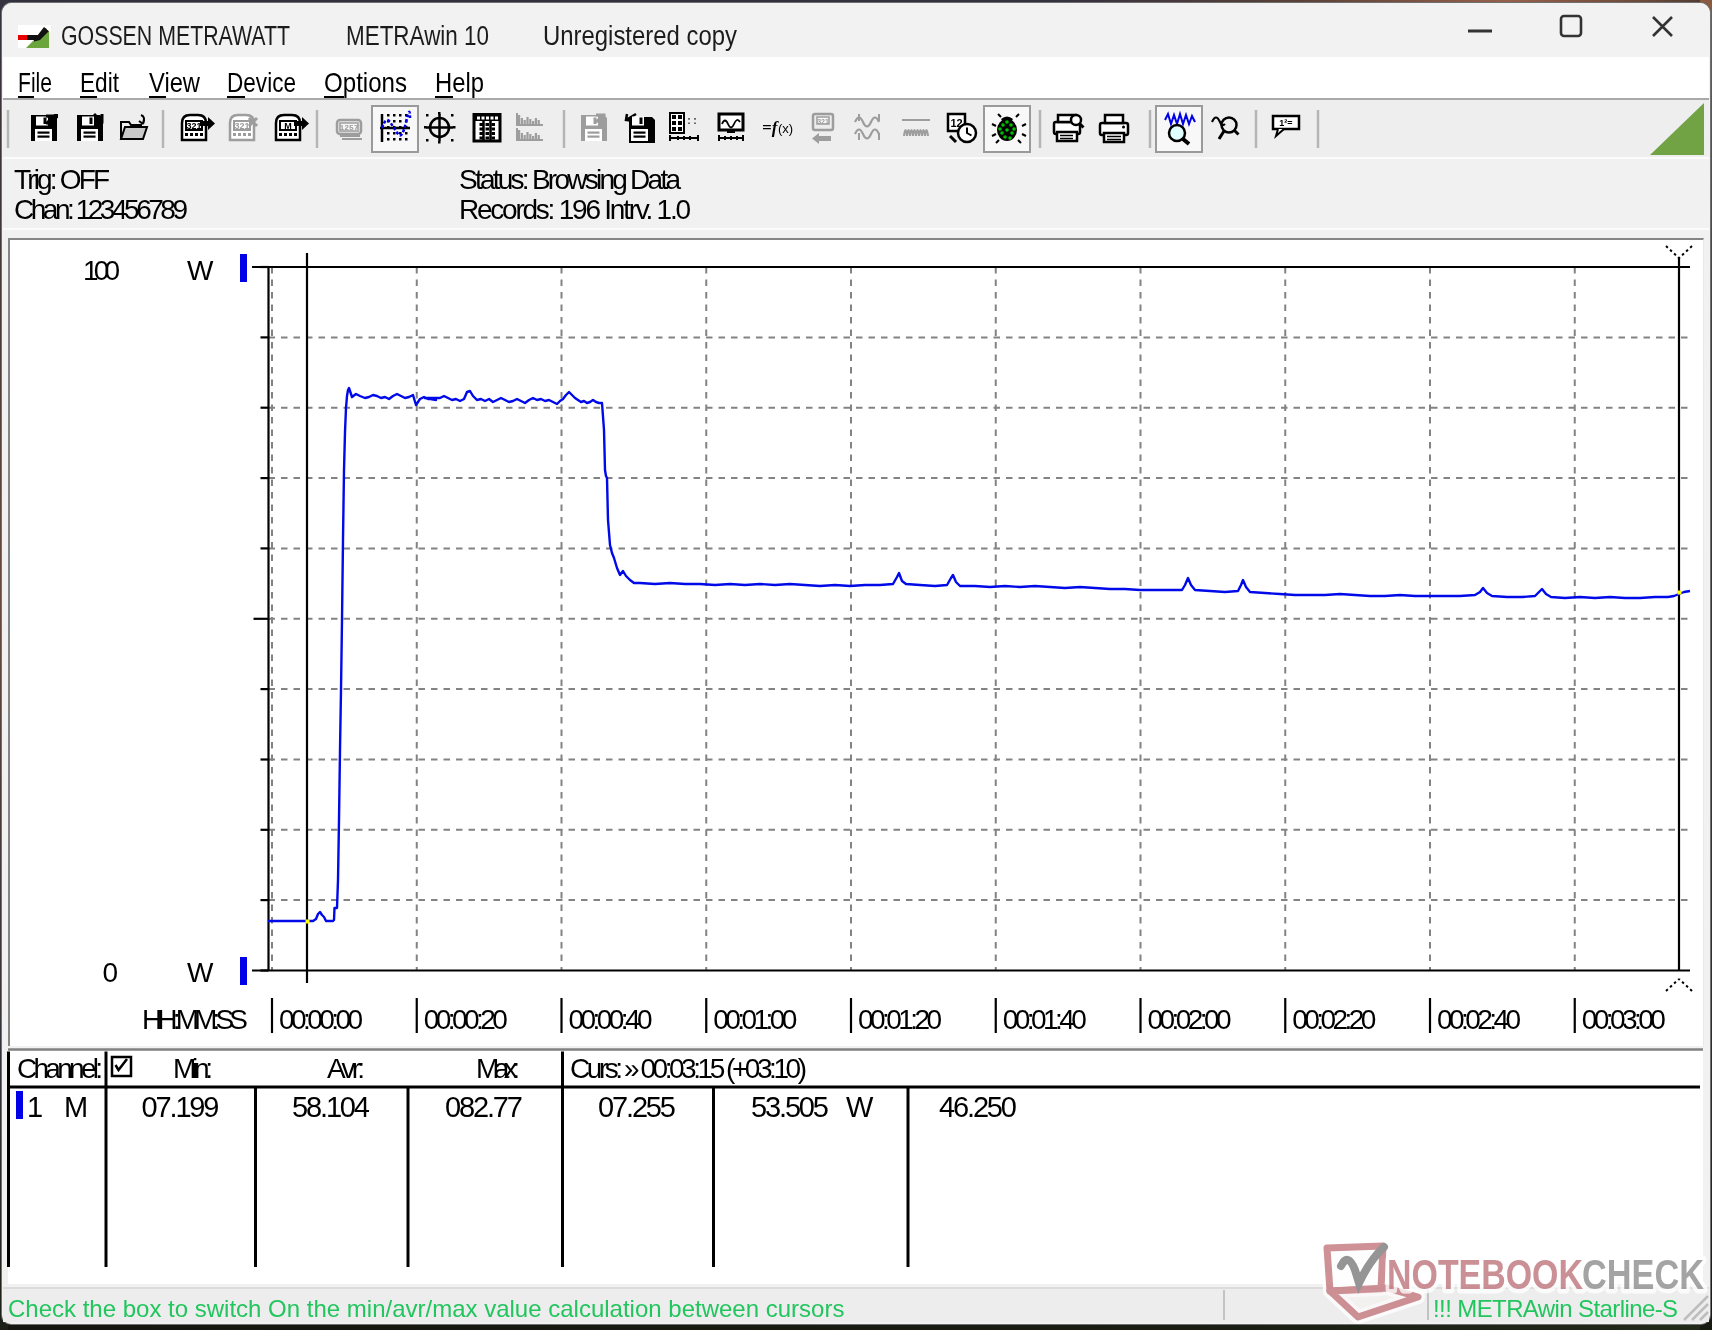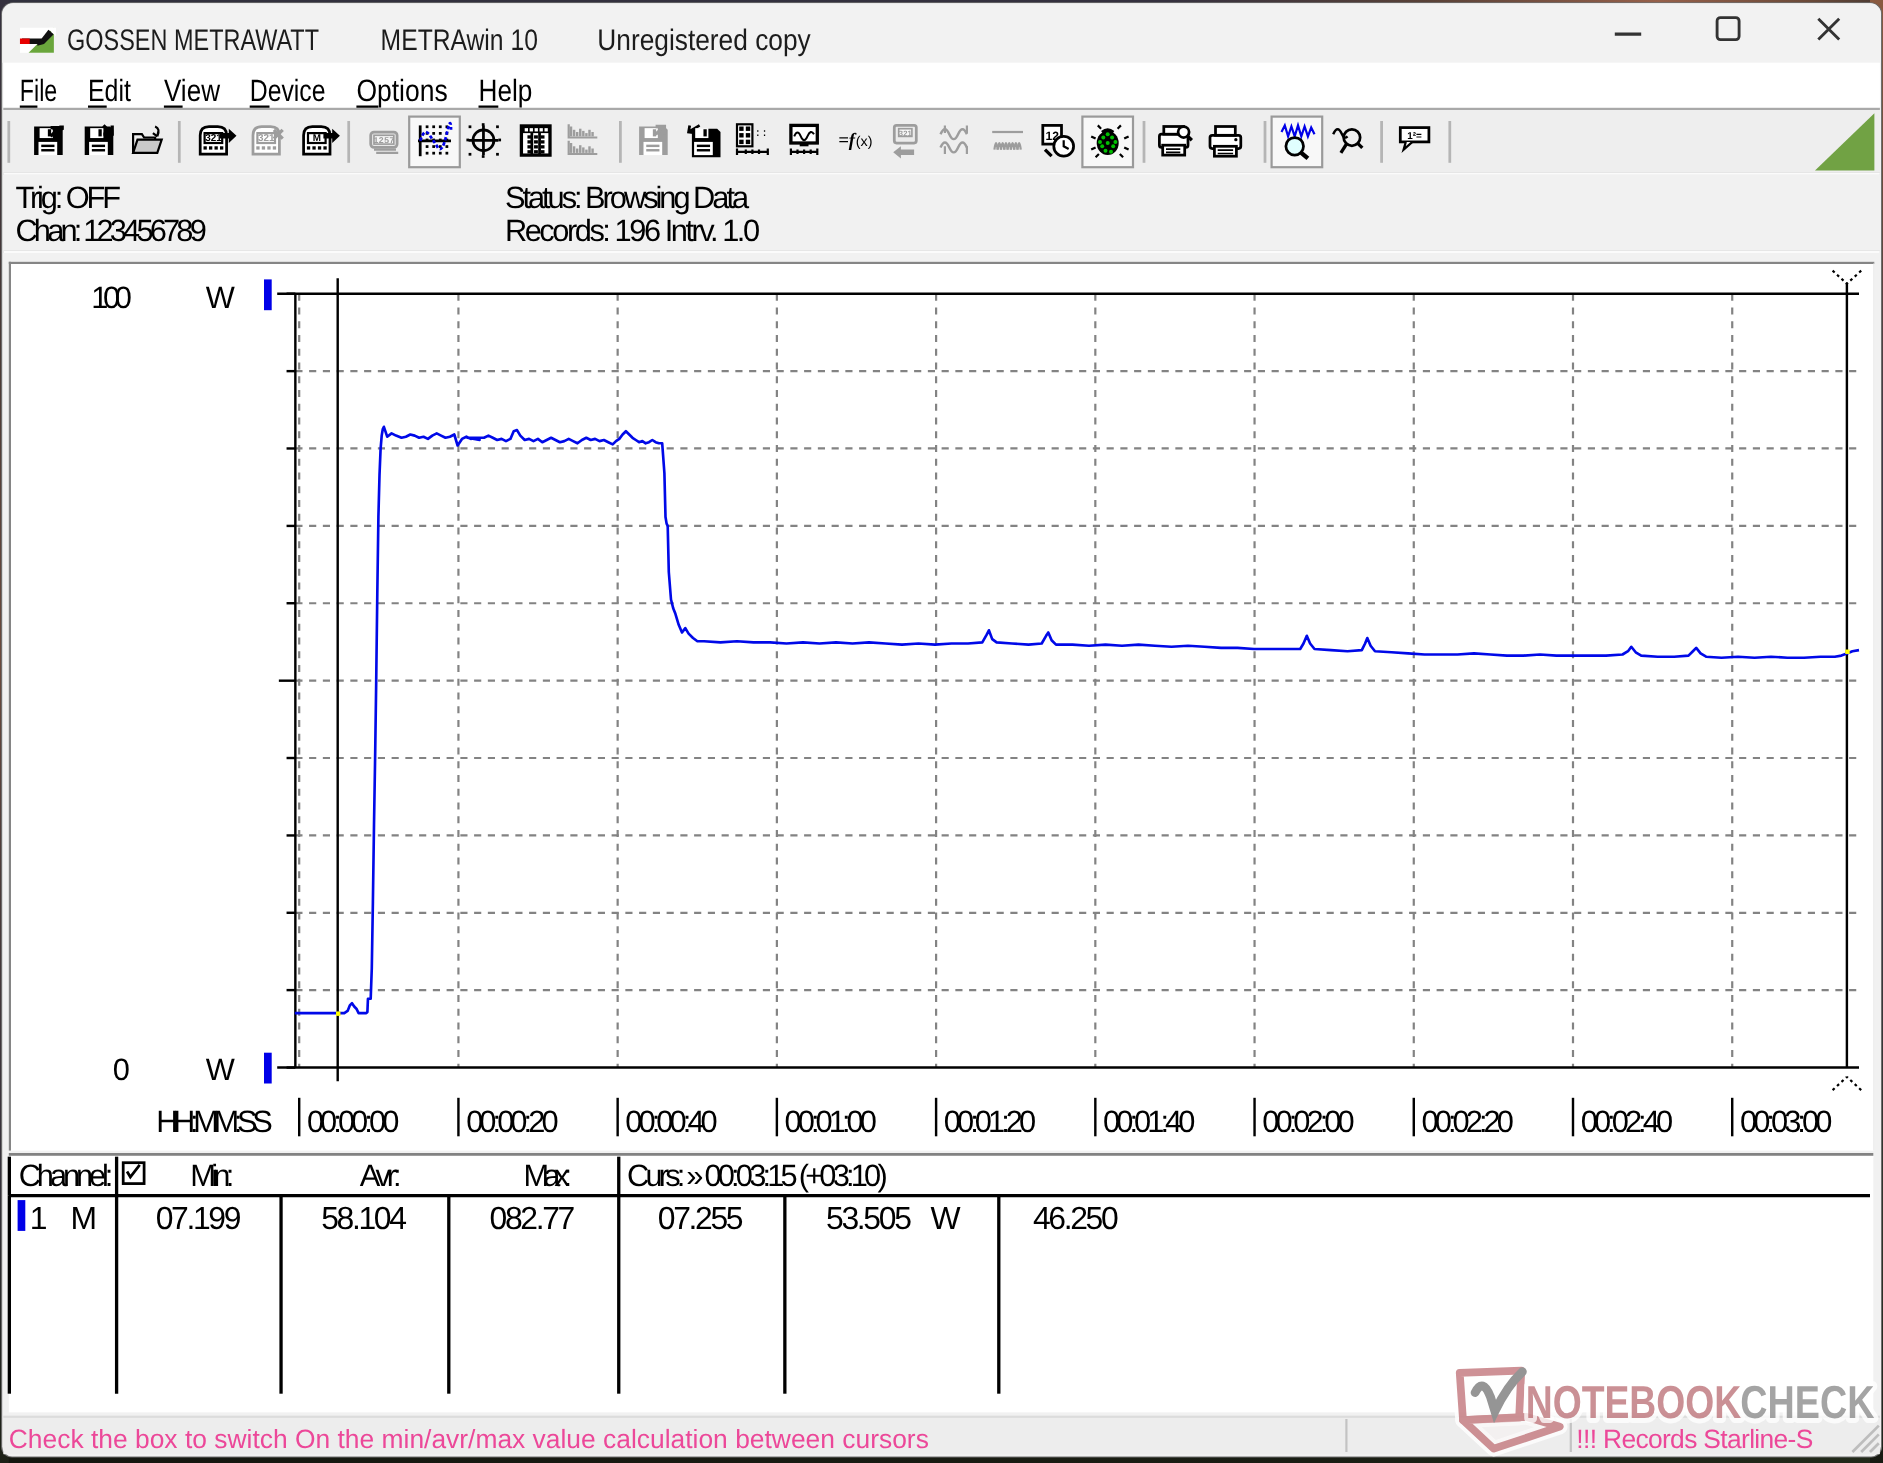--- a/index.html
+++ b/index.html
@@ -13,21 +13,21 @@
 #titlebar{position:absolute;left:2px;top:3px;width:1708px;height:54px;background:#f2f2f2;border-radius:10px 10px 0 0}
 #menubar{position:absolute;left:3px;top:57px;width:1706px;height:41px;background:#fff}
 #menusep{position:absolute;left:3px;top:98px;width:1706px;height:2px;background:#a9a9a9}
 #toolbar{position:absolute;left:3px;top:100px;width:1706px;height:57px;background:#eeeeee}
 #tbsep{position:absolute;left:3px;top:157px;width:1706px;height:2px;background:#b3b3b3;border-bottom:2px solid #fbfbfb}
 #statusarea{position:absolute;left:3px;top:161px;width:1706px;height:67px;background:#f1f1f1}
 #stsep{position:absolute;left:3px;top:228px;width:1706px;height:2px;background:#a9a9a9;border-bottom:2px solid #fbfbfb}
 #chartpanel{position:absolute;left:8px;top:238px;width:1696px;height:808px;background:#fff;border-top:2.5px solid #858585;border-left:2.5px solid #858585;border-right:1px solid #e8e8e8}
 #tablepanel{position:absolute;left:8px;top:1051px;width:1695px;height:233px;background:#fff}
 #statusbar{position:absolute;left:3px;top:1287px;width:1706px;height:35px;background:#ededed;border-top:2px solid #dcdcdc}
-.sbtxt{position:absolute;top:1295px;font-size:24px;color:#ec4899}
+.sbtxt{position:absolute;top:1295px;font-size:24px;color:#22c55e}
 .sbsep{position:absolute;top:1290px;width:2px;height:30px;background:#c3c3c3}
 .wmt{font-family:"Liberation Sans",sans-serif;font-weight:bold;font-size:42px;opacity:0.9}
 </style></head>
 <body>
 <div id="bgtop"></div>
 <div id="bgbot"></div>
 <div id="bgleft"></div>
 <div id="bgright"></div>
 <div id="win"></div>
 <div id="titlebar"></div>
@@ -471,20 +471,20 @@
 </g>
 <path d="M1327 1248 L1383 1246 L1381 1289 L1330 1291 z" fill="#fdfcfc" fill-opacity="0.45" stroke="#c9868b" stroke-width="7" stroke-linejoin="round"></path>
 <path d="M1330 1291 L1387 1288 L1418 1297 L1358 1317 z" fill="#f9f4f4" fill-opacity="0.5" stroke="#c9868b" stroke-width="7" stroke-linejoin="round"></path>
 <path d="M1341 1266 Q1348 1252 1355 1270 L1359 1283 Q1370 1260 1384 1247" stroke="#8a8a8a" stroke-width="8" fill="none" stroke-linecap="round"></path>
 </g>
 </svg>
 
 <div class="sbtxt" style="left:8px">Check the box to switch On the min/avr/max value calculation between cursors</div>
 <div class="sbsep" style="left:1223px"></div>
 <div class="sbsep" style="left:1427px"></div>
-<div class="sbtxt" style="left:1433px;letter-spacing:-0.6px">!!! Records Starline-S</div>
+<div class="sbtxt" style="left:1433px;letter-spacing:-0.6px">!!! METRAwin Starline-S</div>
 <svg class="abs" style="left:1320px;top:1240px" width="392" height="90" viewBox="0 0 392 90">
 <g class="wmt">
 <text x="67" y="49" textLength="196" lengthAdjust="spacingAndGlyphs" fill="none" stroke="#fff" stroke-width="9" stroke-linejoin="round" opacity="0.85">NOTEBOOK</text>
 <text x="262" y="49" textLength="122" lengthAdjust="spacingAndGlyphs" fill="none" stroke="#fff" stroke-width="9" stroke-linejoin="round" opacity="0.85">CHECK</text>
 <text x="67" y="49" textLength="196" lengthAdjust="spacingAndGlyphs" fill="#c5858a">NOTEBOOK</text>
 <text x="262" y="49" textLength="122" lengthAdjust="spacingAndGlyphs" fill="#9b9b9b">CHECK</text>
 </g>
 </svg>
 </body></html>

